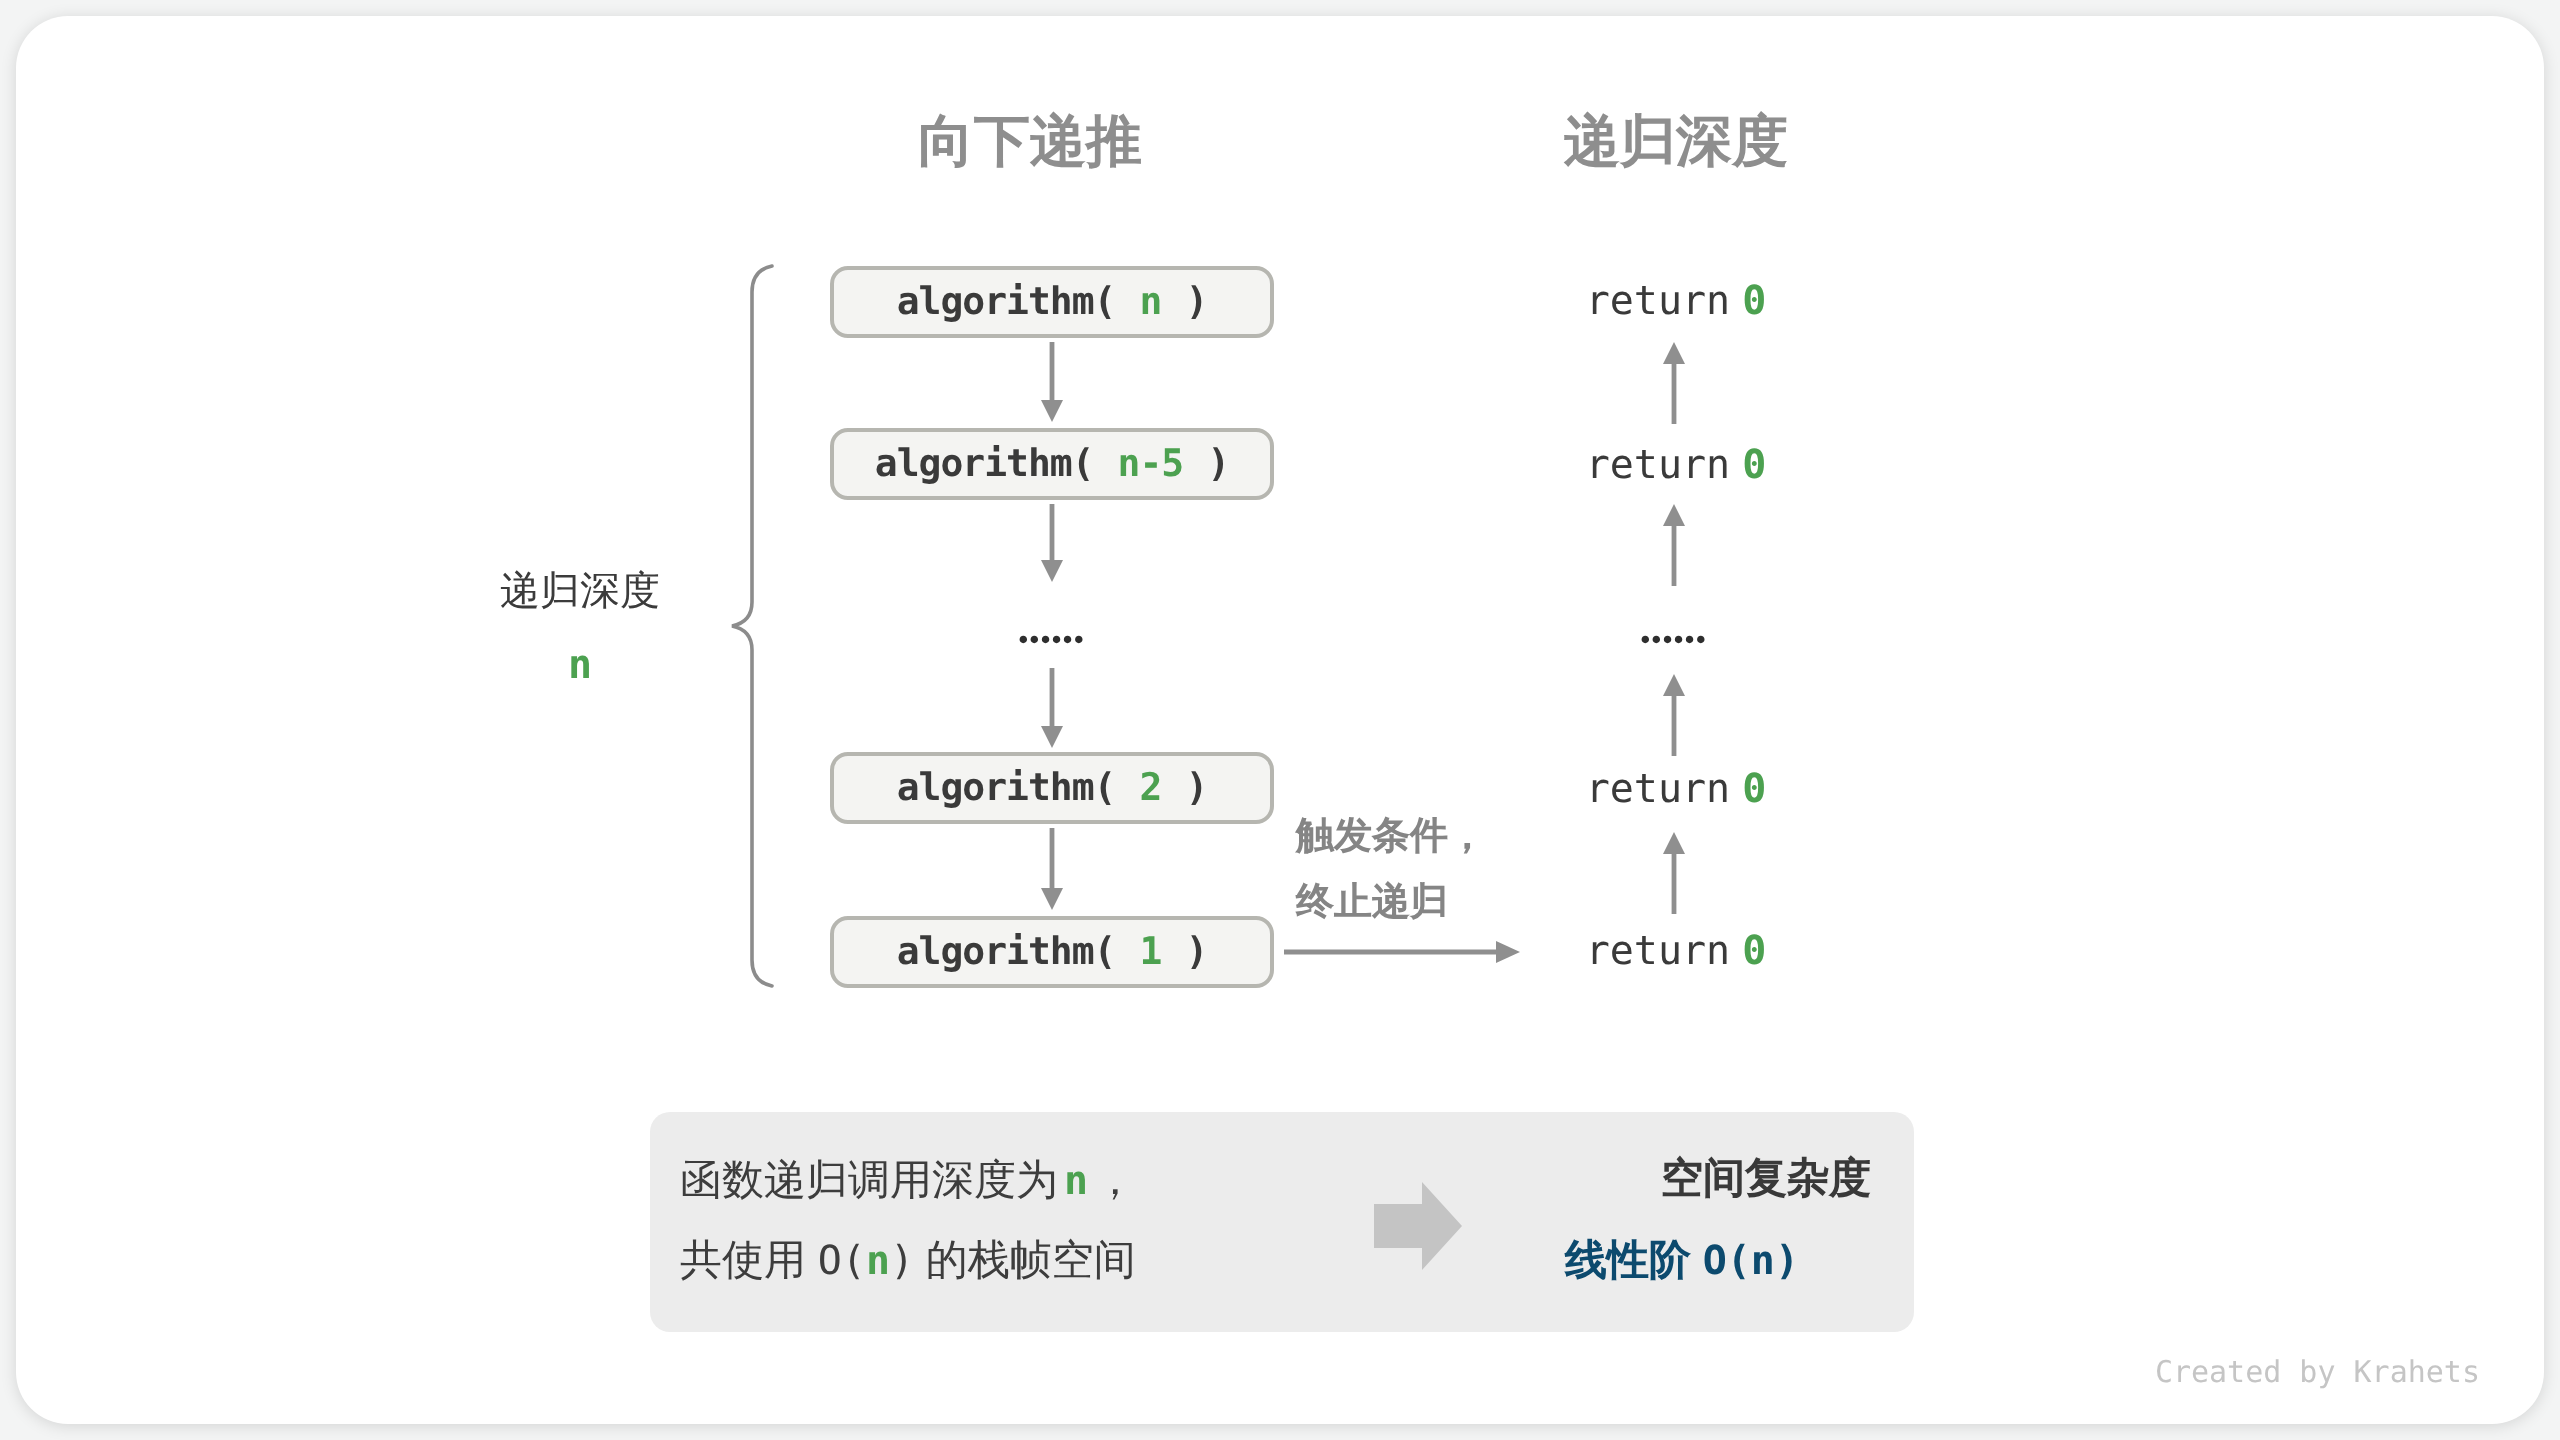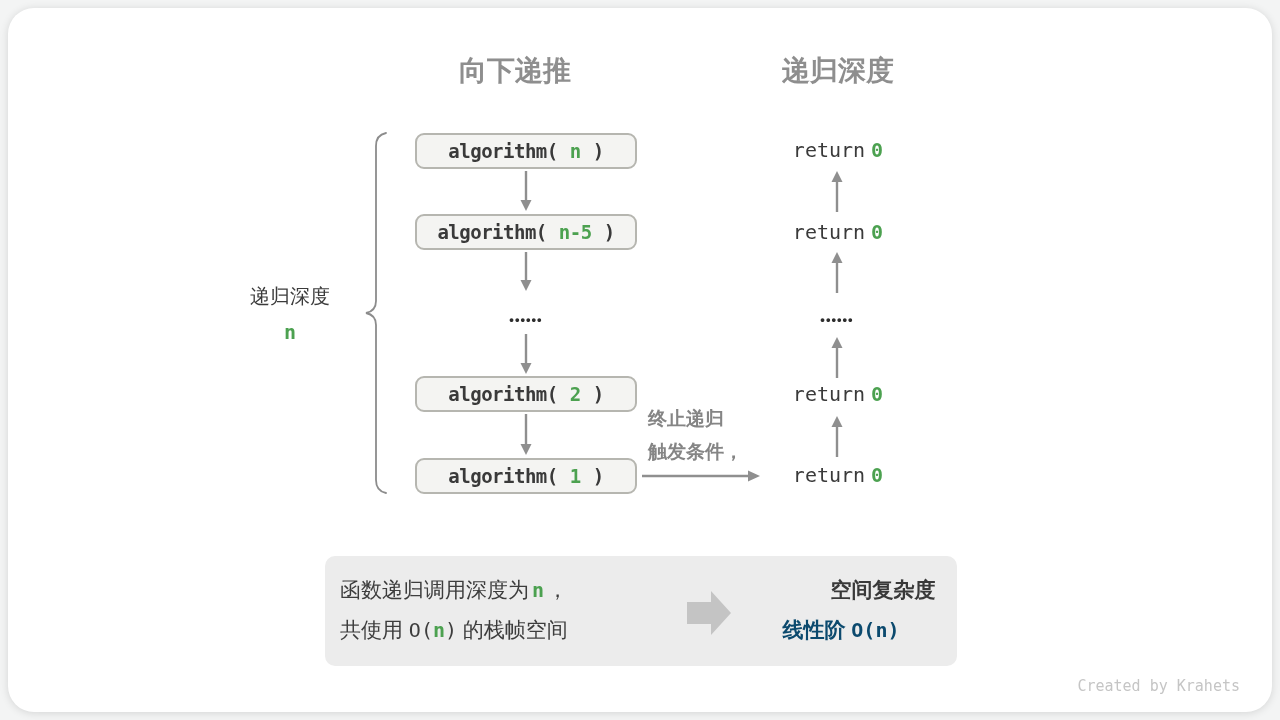--- a/index.html
+++ b/index.html
@@ -118,22 +118,22 @@
 </div>
 <div class="abs dots" style="left:726px;top:312px;">••••••</div>
 <div class="abs ret" style="left:727px;top:380px;">
   <span>return</span><span class="code-green">0</span>
 </div>
 <div class="abs ret" style="left:727px;top:461px;">
   <span>return</span><span class="code-green">0</span>
 </div>
 
 <div class="abs trigger" style="top:402px;">
+  <div>触发条件，</div>
   <div>终止递归</div>
-  <div>触发条件，</div>
 </div>
 
 <div class="abs summary-box"></div>
 <div class="abs sum-left" style="top:576px;">
   <span>函数递归调用深度为</span><span class="mono code-green">n</span><span>，</span>
 </div>
 <div class="abs sum-left" style="top:616px;">
   <span>共使用 </span><span class="mono">O(</span><span class="mono code-green" style="margin:0;">n</span><span class="mono">)</span><span> 的栈帧空间</span>
 </div>
 <div class="abs sum-right-title" style="top:576px;">空间复杂度</div>

